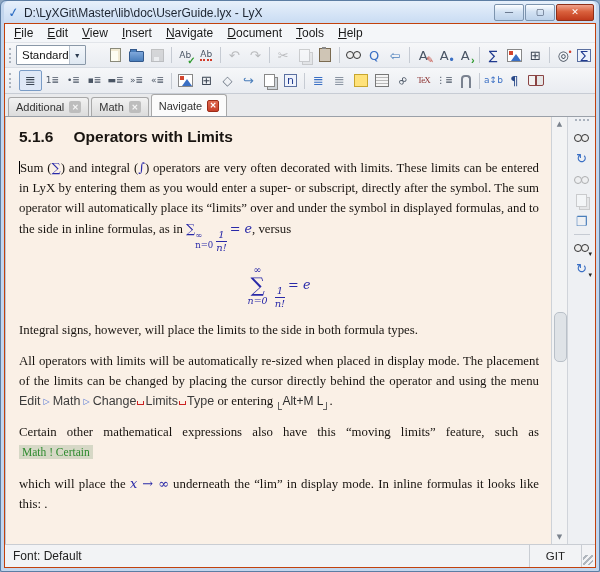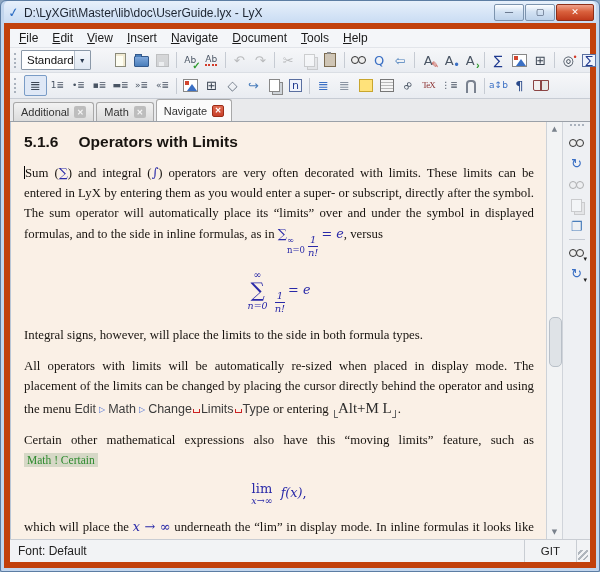--- a/index.html
+++ b/index.html
@@ -9,21 +9,21 @@
   
   .titlebar{height:21px;display:flex;align-items:center;padding:1px 2px 0 4px;
             background:linear-gradient(#e7f0fb,#c9dcf3);border-radius:5px 5px 0 0;}
   .logo{color:#2f6fc4;font-weight:bold;font-size:13px;margin-right:5px;transform:rotate(-8deg);font-family:"DejaVu Sans",sans-serif;}
   .title-text{font-size:12px;color:#1c2430;flex:1;white-space:nowrap;overflow:hidden;}
   .winbtn{width:28px;height:15px;margin-left:1px;border:1px solid #7d94ae;border-radius:2px;
           background:linear-gradient(#fdfeff,#d3e2f3 45%,#bdd2ea);display:flex;align-items:center;justify-content:center;
           font-size:9px;color:#33415a;font-family:"DejaVu Sans",sans-serif;line-height:1;}
   .winbtn.close{width:36px;background:linear-gradient(#f0a28c,#d9603c 45%,#c03a1c);border-color:#8e2f18;color:#fff;font-weight:bold;}
   
-  .client{flex:1;display:flex;flex-direction:column;border:6px solid #c2410c;background:#fca5a5;min-height:0;}
+  .client{flex:1;display:flex;flex-direction:column;border:1px solid #c2410c;background:#fca5a5;min-height:0;}
   
   .menubar{height:18px;display:flex;align-items:center;background:#f4f6f9;border-bottom:1px solid #e2e5ea;padding-left:2px;}
   .menu-item{display:inline-block;font-size:12px;color:#1a1a1a;padding:1px 7px;}
   .menu-item::first-letter{text-decoration:underline;}
   
   .tbrow{display:flex;align-items:center;background:linear-gradient(#f6f7f9,#e9ecf1);padding:1px 3px;border-bottom:1px solid #dadee4;}
   .tbrow.r1{height:22px;}
   .tbrow.r2{height:23px;border-bottom:1px solid #c7ccd4;}
   .grip{width:3px;height:15px;border-left:2px dotted #aab2bd;margin:0 5px 0 1px;}
   .sep{width:1px;height:16px;background:#c6cbd3;margin:0 3px;}
@@ -92,21 +92,21 @@
   .mit{font-style:italic;}
   .mstack{display:inline-flex;flex-direction:column;align-items:flex-start;font-size:8.5px;line-height:1.15;color:#2929a8;vertical-align:-5px;font-family:"DejaVu Serif",serif;}
   .mfrac{display:inline-flex;flex-direction:column;align-items:center;font-size:10px;line-height:1.2;color:#2929a8;vertical-align:-5px;margin:0 3px;font-family:"DejaVu Serif",serif;font-style:italic;}
   .mfrac .mnum{border-bottom:1px solid #2929a8;padding:0 2px;}
   .mbig{display:inline-flex;flex-direction:column;align-items:center;line-height:1.05;vertical-align:middle;margin-right:4px;}
   .mbig .mtop{font-size:9.5px;} .mbig .mbot{font-size:9.5px;font-style:italic;}
   .mbig .mop{font-size:20px;} .mbig.limop .mop{font-size:13px;font-style:normal;}
   .mmenu{font-family:"Liberation Sans",sans-serif;font-size:12.5px;color:#3c3c3c;}
   .msep{color:#4a6fd4;font-size:8px;margin:0 3px;vertical-align:1px;}
   .spmark{display:inline-block;width:5px;height:3px;border:1px solid #cc2222;border-top:none;margin:0 1px;vertical-align:baseline;}
-  .key{font-family:Liberation Serif, serif;font-size:15px;color:#2c2c2c;position:relative;padding:0 4px;margin:16px 2px;}
+  .key{font-family:Liberation Sans, sans-serif;font-size:12px;color:#2c2c2c;position:relative;padding:0 4px;margin:16px 2px;}
   .key::before,.key::after{content:"";position:absolute;bottom:-2px;width:3px;height:7px;border-bottom:1px solid #666;}
   .key::before{left:0;border-left:1px solid #666;} .key::after{right:0;border-right:1px solid #666;}
   
   .vscroll{width:15px;background:#f2f3f4;border-left:1px solid #cdd2d8;display:flex;flex-direction:column;align-items:center;position:relative;}
   .sarrow{font-size:7px;color:#7a828c;height:14px;display:flex;align-items:center;justify-content:center;width:100%;font-family:"DejaVu Sans",sans-serif;}
   .sarrow.down{position:absolute;bottom:0;}
   .sthumb{position:absolute;top:195px;left:2px;width:11px;height:48px;background:#dfe3e7;border:1px solid #b9c0c8;border-radius:5px;}
   
   .rtools{width:27px;background:#eef0f3;border-left:1px solid #d0d4da;display:flex;flex-direction:column;align-items:center;padding-top:2px;}
   .rtools .handle{width:14px;height:3px;border-top:2px dotted #aab2bd;margin-bottom:3px;}
@@ -348,24 +348,20 @@
               <span class="mtop">∞</span>
               <span class="mop">∑</span>
               <span class="mbot">n=0</span>
             </span><span class="mfrac">
               <span class="mnum">1</span>
               <span class="mden">n!</span>
             </span><span class="mup">= </span><span class="mit">e</span></div>
         <p class="para">Integral signs, however, will place the limits to the side in both formula types.</p>
         <p class="para">All operators with limits will be automatically re-sized when placed in display mode. The placement of the limits can be changed by placing the cursor directly behind the operator and using the menu <span class="mmenu">Edit</span><span class="msep">▷</span><span class="mmenu">Math</span><span class="msep">▷</span><span class="mmenu">Change</span><span class="spmark"></span><span class="mmenu">Limits</span><span class="spmark"></span><span class="mmenu">Type</span> or entering <span class="key">Alt+M L</span>.</p>
         <p class="para">Certain other mathematical expressions also have this “moving limits” feature, such as <span class="badge">Math ! Certain</span></p>
-        <div class="formula"><span class="mbig limop">
-              <span class="mop">lim</span>
-              <span class="mbot">x→∞</span>
-            </span><span class="mit"> f(x)</span><span class="mup">,</span></div>
         <p class="para">which will place the <span class="mit">x → ∞</span> underneath the “lim” in display mode. In inline formulas it looks like this: .</p>
 
       </div>
 
       <div class="vscroll">
         <span class="sarrow">▲</span>
         <span class="sthumb"></span>
         <span class="sarrow down">▼</span>
       </div>
 

